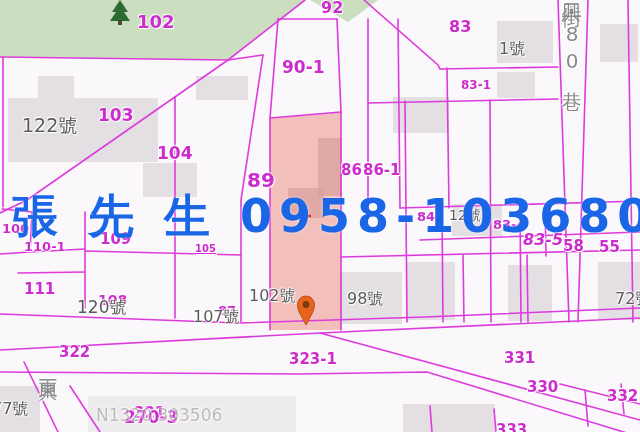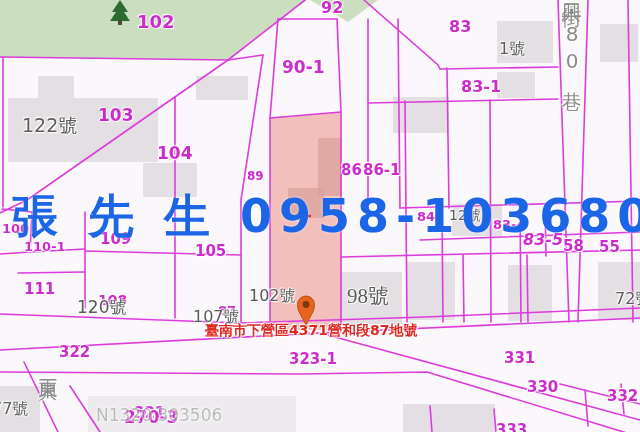--- a/index.html
+++ b/index.html
@@ -134,54 +134,53 @@
     </g>
   </svg>
 
   <div id="labels">
       <div class="lbl parcel" style="left: 137px; top: 13px; font-size: 18px;">102</div>
       <div class="lbl parcel" style="left: 98px; top: 107px; font-size: 17px;">103</div>
       <div class="lbl parcel" style="left: 157px; top: 145px; font-size: 17px;">104</div>
       <div class="lbl parcel" style="left: 321px; top: 0px; font-size: 16px;">92</div>
       <div class="lbl parcel" style="left: 282px; top: 59px; font-size: 17px;">90-1</div>
       <div class="lbl parcel" style="left: 449px; top: 19px; font-size: 16px;">83</div>
-      <div class="lbl parcel" style="left: 461px; top: 79px; font-size: 16px;">83-1</div>
+      <div class="lbl parcel" style="left: 461px; top: 79px; font-size: 12px;">83-1</div>
       <div class="lbl parcel" style="left: 341px; top: 163px; font-size: 15px;">86</div>
       <div class="lbl parcel" style="left: 363px; top: 163px; font-size: 15px;">86-1</div>
-      <div class="lbl parcel" style="left: 247px; top: 170px; font-size: 12px;">89</div>
+      <div class="lbl parcel" style="left: 247px; top: 170px; font-size: 20px;">89</div>
       <div class="lbl parcel" style="left: 417px; top: 210px; font-size: 13px;">84</div>
       <div class="lbl parcel" style="left: 493px; top: 218px; font-size: 13px;">83-4</div>
       <div class="lbl parcel" style="left: 523px; top: 232px; font-size: 16px; font-style: italic;">83-5</div>
       <div class="lbl parcel" style="left: 563px; top: 239px; font-size: 15px;">58</div>
       <div class="lbl parcel" style="left: 599px; top: 240px; font-size: 15px;">55</div>
       <div class="lbl parcel" style="left: 2px; top: 222px; font-size: 13px;">100</div>
       <div class="lbl parcel" style="left: 24px; top: 240px; font-size: 13px;">110-1</div>
       <div class="lbl parcel" style="left: 100px; top: 232px; font-size: 15px;">109</div>
-      <div class="lbl parcel" style="left: 195px; top: 244px; font-size: 15px;">105</div>
+      <div class="lbl parcel" style="left: 195px; top: 244px; font-size: 10px; text-decoration: underline;">105</div>
       <div class="lbl parcel" style="left: 24px; top: 282px; font-size: 15px;">111</div>
       <div class="lbl parcel" style="left: 98px; top: 293px; font-size: 14px;">108</div>
       <div class="lbl parcel" style="left: 218px; top: 304px; font-size: 13px;">87</div>
       <div class="lbl parcel" style="left: 59px; top: 345px; font-size: 15px;">322</div>
       <div class="lbl parcel" style="left: 134px; top: 372px; font-size: 15px; margin-top: 34px;">321</div>
       <div class="lbl parcel" style="left: 289px; top: 352px; font-size: 15px;">323-1</div>
       <div class="lbl parcel" style="left: 504px; top: 351px; font-size: 15px;">331</div>
       <div class="lbl parcel" style="left: 527px; top: 380px; font-size: 15px;">330</div>
       <div class="lbl parcel" style="left: 585px; top: 389px; font-size: 15px; padding-left: 22px;">332</div>
       <div class="lbl parcel" style="left: 124px; top: 409px; font-size: 17px;">270-3</div>
       <div class="lbl parcel" style="left: 496px; top: 423px; font-size: 15px;">333</div>
       <div class="lbl house" style="left: 22px; top: 116px; font-size: 19px;">122號</div>
       <div class="lbl house" style="left: 499px; top: 41px; font-size: 16px;">1號</div>
       <div class="lbl house" style="left: 449px; top: 208px; font-size: 14px;">12號</div>
       <div class="lbl house" style="left: 249px; top: 288px; font-size: 16px;">102號</div>
-      <div class="lbl house" style="left: 347px; top: 285px; font-size: 21px; font-family: Liberation Serif, serif;">98號</div>
+      <div class="lbl house" style="left: 347px; top: 291px; font-size: 16px;">98號</div>
       <div class="lbl house" style="left: 615px; top: 291px; font-size: 16px;">72號</div>
       <div class="lbl house" style="left: 77px; top: 299px; font-size: 17px;">120號</div>
       <div class="lbl house" style="left: 193px; top: 309px; font-size: 16px;">107號</div>
       <div class="lbl house" style="left: -8px; top: 401px; font-size: 16px;">77號</div>
       <div class="lbl street" style="left: 561px; top: -14px; font-size: 20px;">興二街 80巷</div>
       <div class="lbl street" style="left: 38px; top: 364px; font-size: 19px;">東興一</div>
       <div class="lbl watermark" style="left: 96px; top: 407px; font-size: 17px;">N1320 303506</div>
     </div>
 
-  <div class="lbl red-ann" style="left:205px;top:323px;">臺南市下營區4371營和段87地號</div>
 
   <div class="blue-overlay">張 先 生 0958-103680</div>
 </div>
 
 </body></html>

